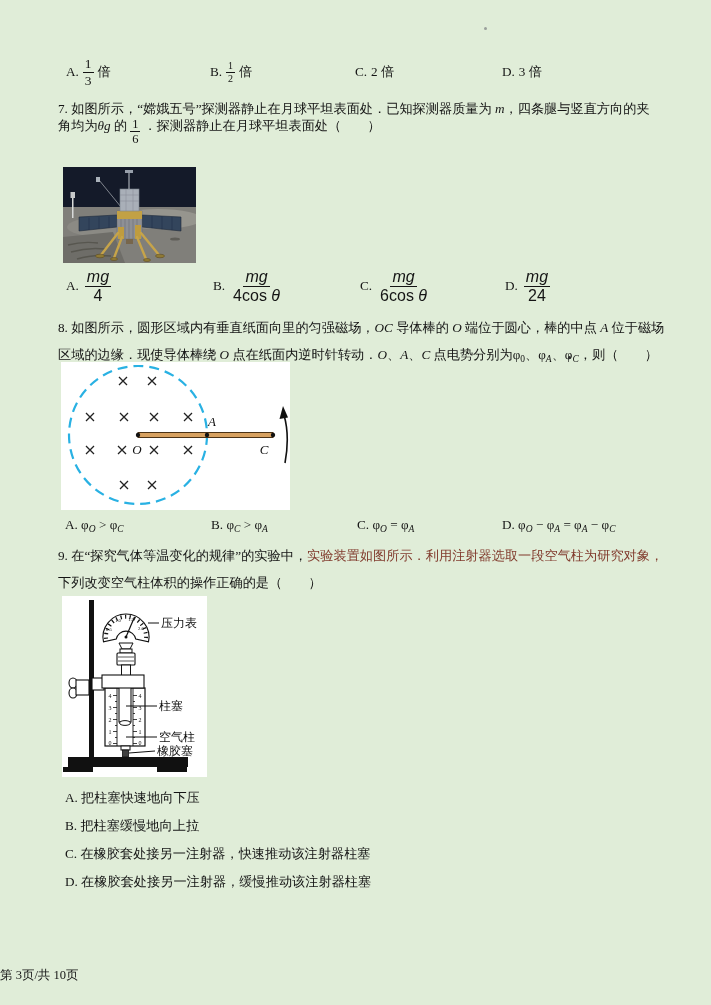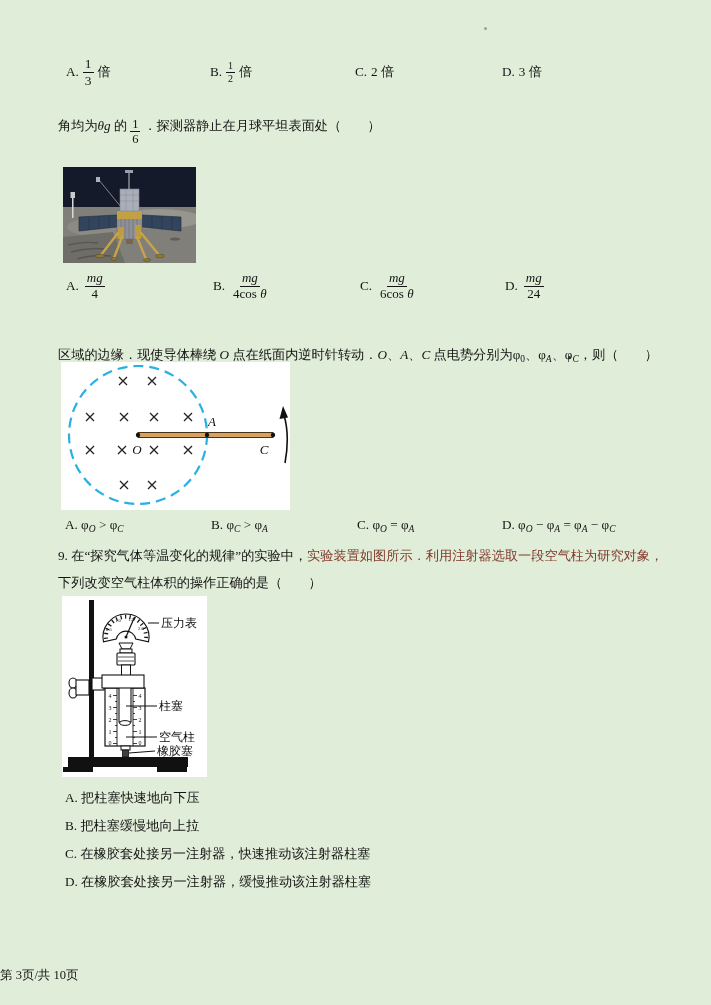--- a/index.html
+++ b/index.html
@@ -9,21 +9,21 @@
   .opt{position:absolute;top:0;height:100%;display:flex;align-items:center;gap:4px;font-size:13.2px}
   .opt-line{position:absolute;top:0;font-size:13.2px;white-space:pre}
   .qline{position:absolute;left:58px;margin:0;font-size:13.2px;line-height:1.3;white-space:nowrap}
   .qline span{white-space:pre}
   .flexline{display:flex;align-items:flex-start;height:47px}
   .frac{display:inline-flex;flex-direction:column;align-items:center;line-height:1.12;text-align:center}
   .frac .num{border-bottom:1px solid #141414;padding:0 2px;display:block}
   .frac .den{padding:0 2px;display:block}
   .f-lg{font-size:13.5px}
   .f-sm{font-size:10px}
-  .f-math{font-size:13px;font-family:Liberation Serif, serif}
+  .f-math{font-size:16px;font-family:Liberation Sans, sans-serif}
   .f-inline{font-size:12.5px;margin:0 3px}
   .s-i{font-style:italic}
   .s-sub,.s-subi{font-size:9.5px;position:relative;top:3px}
   .s-subi{font-style:italic}
   .s-red{color:var(--red,#803a2c)}
   .fig{position:absolute;background:#fff}
   .photo{position:absolute;left:63px;top:167px;width:133px;height:96px}
   .footer{position:absolute;left:0;top:967px;width:711px;text-align:left;font-size:12.5px;margin:0}
   .dot{position:absolute;border-radius:50%}
   svg text{font-family:"Liberation Serif","DejaVu Serif",serif}
@@ -53,20 +53,21 @@
     <span class="opt" style="left:355px">
       <span>C.</span>
       <span>2 倍</span>
     </span>
     <span class="opt" style="left:502px">
       <span>D.</span>
       <span>3 倍</span>
     </span>
   </div>
 
+  <p class="qline" style="top:100px"><span>7. 如图所示，“嫦娥五号”探测器静止在月球平坦表面处．已知探测器质量为 </span><span class="s-i">m</span><span>，四条腿与竖直方向的夹</span></p>
   <div class="qline flexline" style="top:117px">
       <span>角均为</span>
       <span class="s-i">θ</span>
       <span class="s-i">g</span>
       <span> 的</span>
       <span class="frac f-inline"><span class="num">1</span><span class="den">6</span></span>
       <span>．探测器静止在月球平坦表面处（　　）</span>
     </div>
 
   <div class="photo">
@@ -133,20 +134,21 @@
     </span>
     <span class="opt" style="left:505px;gap:6px">
       <span>D.</span>
       <span class="frac f-math">
           <span class="num"><span class="s-i">mg</span></span>
           <span class="den"><span>24</span></span>
         </span>
     </span>
   </div>
 
+  <p class="qline" style="top:319px"><span>8. 如图所示，圆形区域内有垂直纸面向里的匀强磁场，</span><span class="s-i">OC</span><span> 导体棒的 </span><span class="s-i">O</span><span> 端位于圆心，棒的中点 </span><span class="s-i">A</span><span> 位于磁场</span></p>
   <p class="qline" style="top:346px"><span>区域的边缘．现使导体棒绕 </span><span class="s-i">O</span><span> 点在纸面内逆时针转动．</span><span class="s-i">O</span><span>、</span><span class="s-i">A</span><span>、</span><span class="s-i">C</span><span> 点电势分别为φ</span><span class="s-sub">0</span><span>、φ</span><span class="s-subi">A</span><span>、φ</span><span class="s-subi">C</span><span>，则（　　）</span></p>
 
   <div class="fig" style="left:61px;top:362px;width:229px;height:148px">
     <svg viewBox="0 0 229 148" width="229" height="148">
       <circle cx="77" cy="73" r="69" fill="none" style="stroke:var(--dash,#29b1e3)" stroke-width="2.2" stroke-dasharray="10 6"></circle>
       <path stroke="#222" stroke-width="1.3" fill="none" d="M58 15 l8 8 M66 15 l-8 8 M87 15 l8 8 M95 15 l-8 8 M25 51 l8 8 M33 51 l-8 8 M59 51 l8 8 M67 51 l-8 8 M89 51 l8 8 M97 51 l-8 8 M123 51 l8 8 M131 51 l-8 8 M25 84 l8 8 M33 84 l-8 8 M57 84 l8 8 M65 84 l-8 8 M89 84 l8 8 M97 84 l-8 8 M123 84 l8 8 M131 84 l-8 8 M59 119 l8 8 M67 119 l-8 8 M87 119 l8 8 M95 119 l-8 8"></path>
       <rect x="77" y="70.5" width="135" height="5" style="fill:var(--rod,#d7a160)" stroke="#4a3216" stroke-width="1"></rect>
       <circle cx="77" cy="73" r="2.2" fill="#111"></circle>
       <circle cx="146" cy="73" r="2.2" fill="#111"></circle>
       <circle cx="212" cy="73" r="2.2" fill="#111"></circle>

